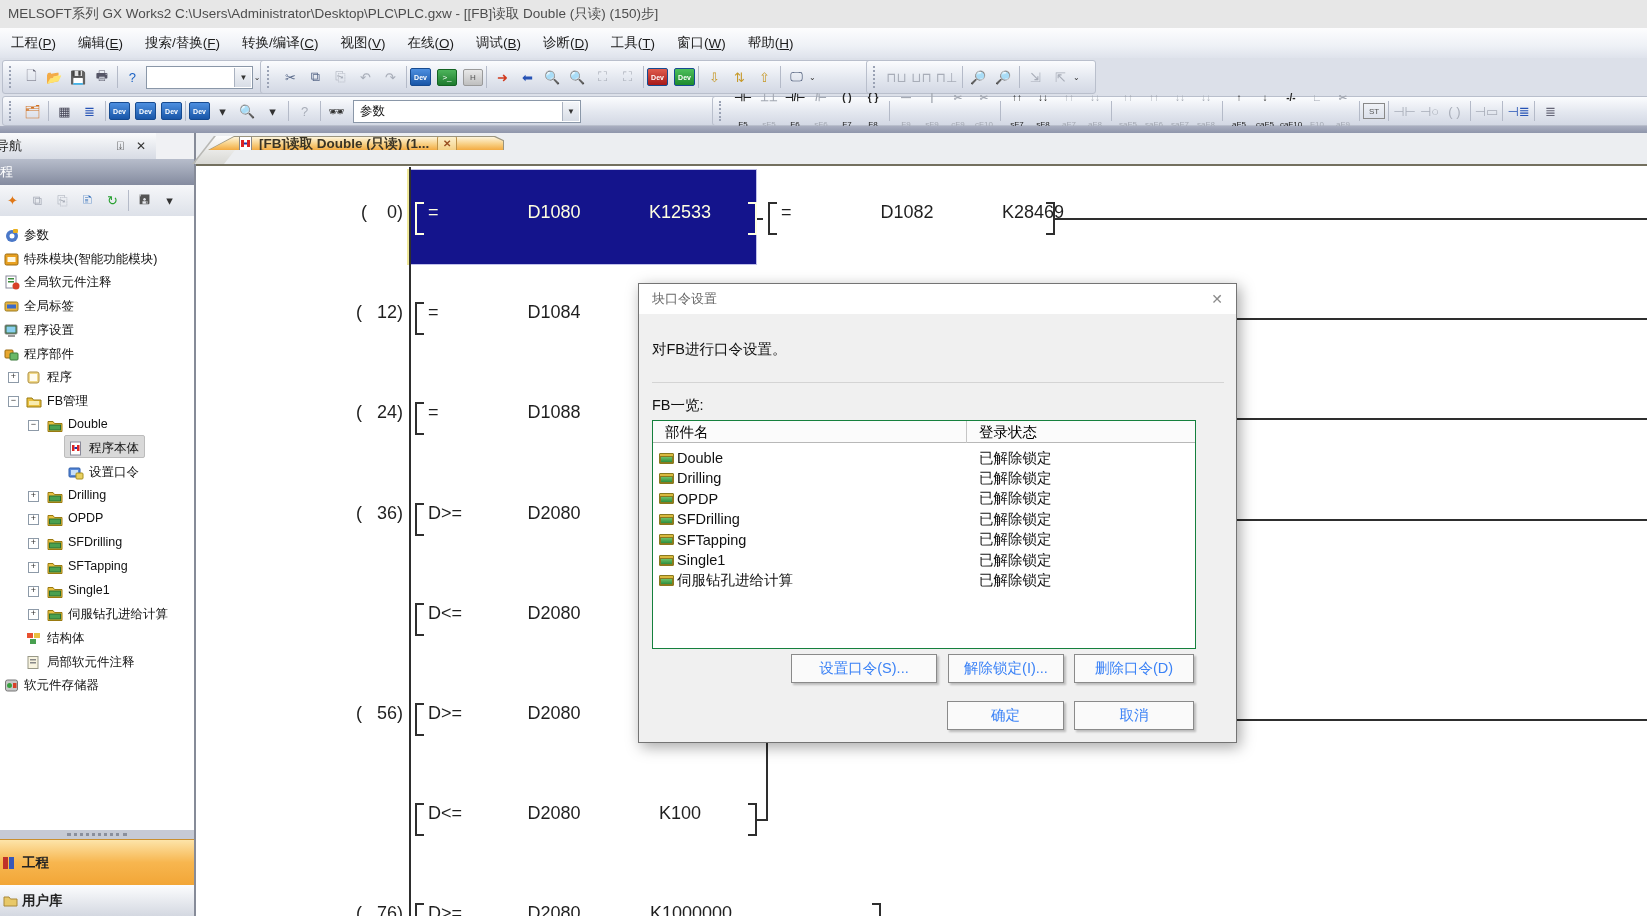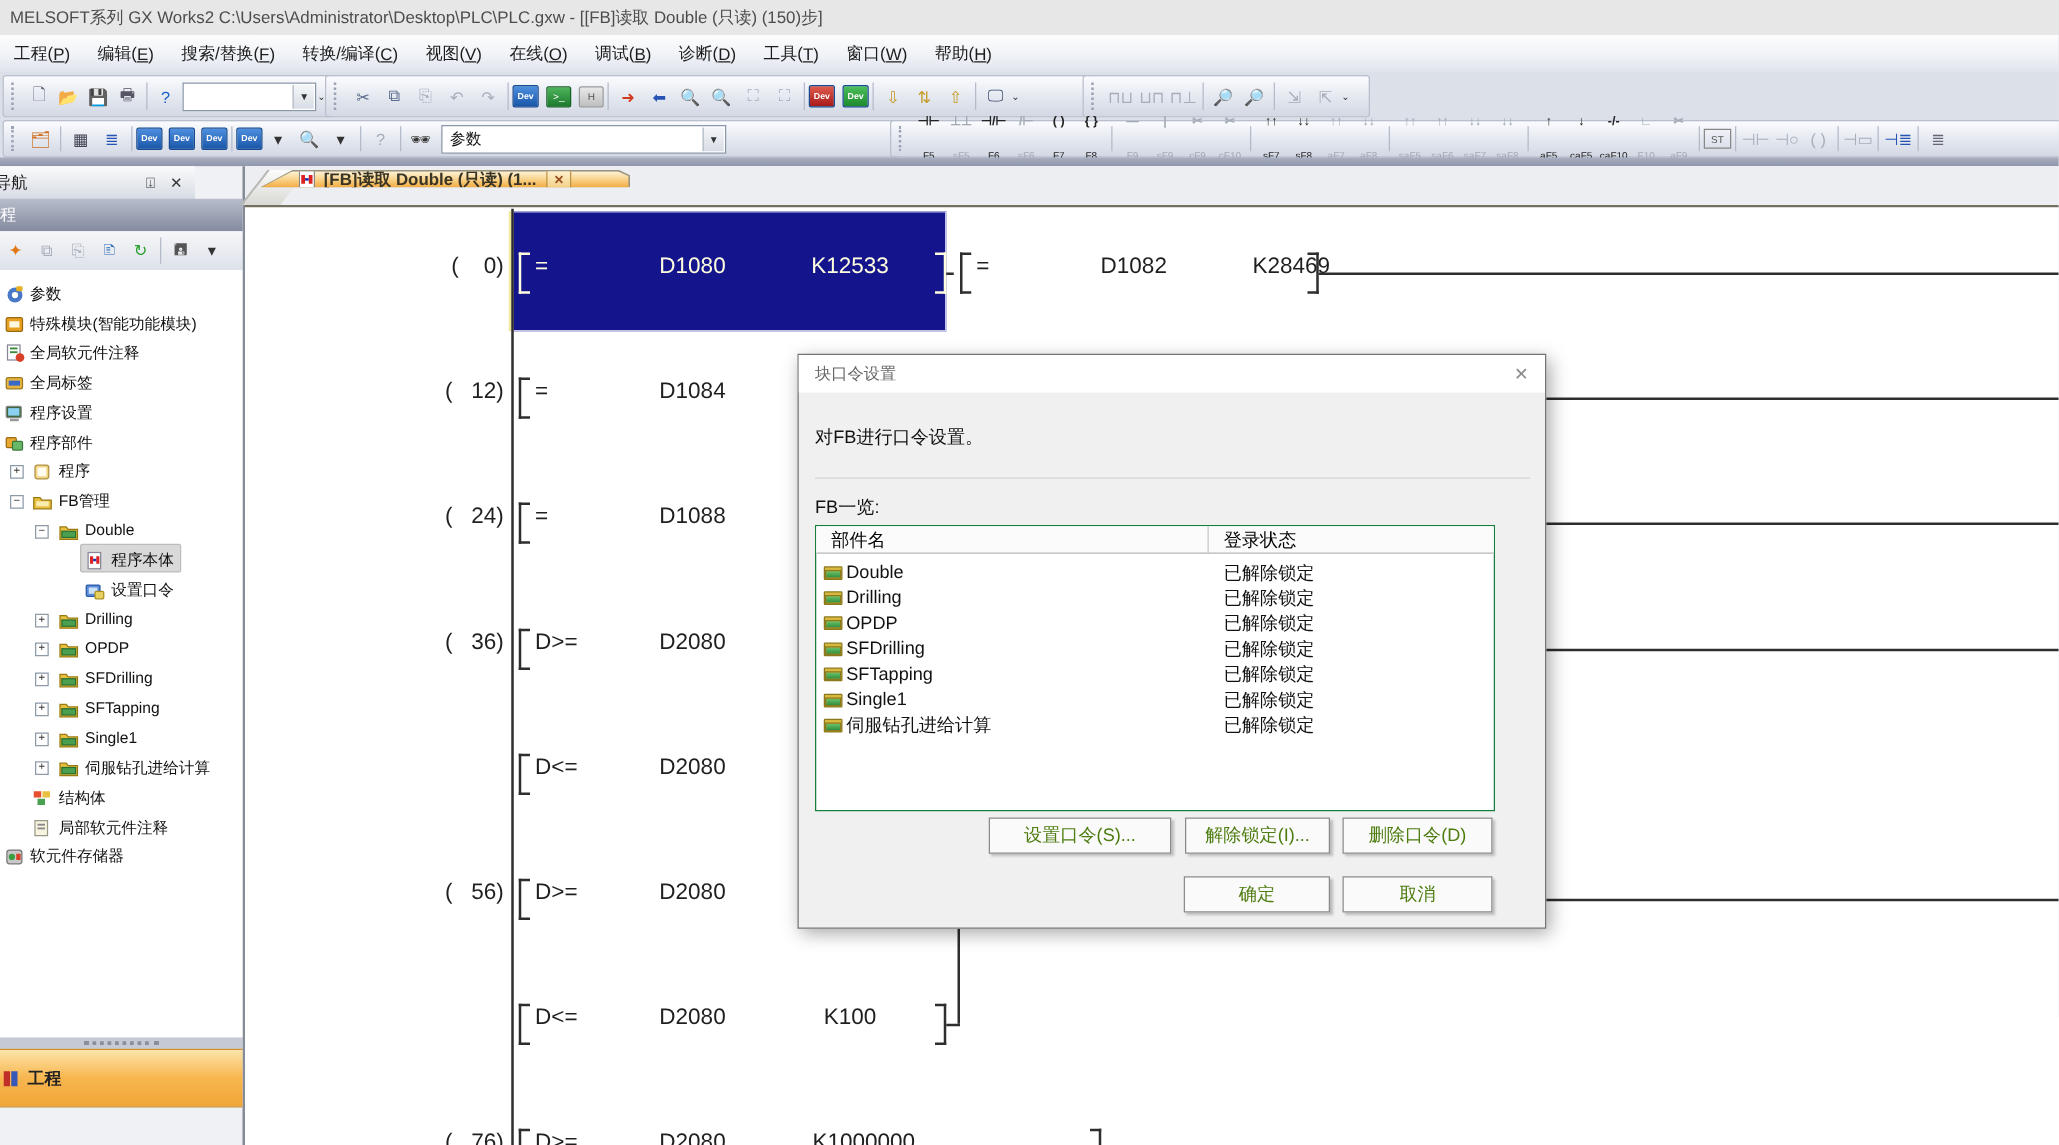--- a/index.html
+++ b/index.html
@@ -59,21 +59,21 @@
   .br.lite.close{border-color:#ffffe0;}
   .lite{color:#ffffe0 !important;}
   
   #dialog{left:638px;top:283px;width:599px;height:460px;background:#f0f0f0;border:1px solid #747474;box-shadow:3px 4px 14px rgba(0,0,0,0.35);box-sizing:border-box;}
   #dlg-title{position:absolute;left:0;top:0;right:0;height:30px;background:#fff;display:flex;align-items:center;font-size:13px;color:#686868;}
   #dlg-close{position:absolute;right:8px;top:6px;width:22px;height:18px;display:flex;align-items:center;justify-content:center;color:#8a8a8a;font-size:14px;}
   .dlg-text{position:absolute;font-size:14.5px;color:#111;}
   #dlg-sep{position:absolute;left:13px;top:98px;width:572px;height:1px;background:#d4d4d4;}
   #dlg-list{position:absolute;left:13px;top:136px;width:542px;height:227px;background:#fff;border:1px solid #15803d;}
   .dlg-row{position:absolute;height:20px;display:flex;align-items:center;font-size:14.5px;color:#111;}
-  .dbtn{position:absolute;height:29px;background:#fafafa;border:1px solid #8a8a8a;box-shadow:2px 2px 2px rgba(0,0,0,0.22);display:flex;align-items:center;justify-content:center;font-size:14.5px;color:#4d7c0f;box-sizing:border-box;}
+  .dbtn{position:absolute;height:29px;background:#fafafa;border:1px solid #8a8a8a;box-shadow:2px 2px 2px rgba(0,0,0,0.22);display:flex;align-items:center;justify-content:center;font-size:14.5px;color:#3b82f6;box-sizing:border-box;}
   .ficon{width:15px;height:11px;position:relative;margin-right:3px;}
   .ficon .back{position:absolute;left:0;top:0;width:15px;height:11px;background:#d9b83e;border:1px solid #8a7a1e;box-sizing:border-box;border-radius:1px;}
   .ficon .front{position:absolute;left:1px;top:3px;width:13px;height:7px;background:linear-gradient(180deg,#6cc26a,#2f8f3f);border:1px solid #8a7a1e;box-sizing:border-box;}
   .ticon{width:16px;height:15px;position:relative;margin-right:4px;flex:none;}
 </style>
 </head>
 <body>
 
 <div id="titlebar" class="abs">MELSOFT系列 GX Works2 C:\Users\Administrator\Desktop\PLC\PLC.gxw - [[FB]读取 Double (只读) (150)步]</div>
 <div id="menubar" class="abs">
@@ -468,20 +468,26 @@
     </div>
   <div id="sb-split" class="abs">
       <div class="dots"></div>
     </div>
   <div id="tab-proj" class="abs sbtab">
       <span class="ticon" style="margin-left:2px"><svg width="16" height="16">
           <rect x="1" y="2" width="5" height="12" fill="#c03028"></rect>
           <rect x="7" y="2" width="5" height="12" fill="#3858b8"></rect>
         </svg></span>
       <span>工程</span>
+    </div>
+  <div id="tab-lib" class="abs sbtab">
+      <span class="ticon" style="margin-left:2px"><svg width="16" height="16">
+          <path d="M2 4 l5 0 1.5 2 6.5 0 0 7 -13 0 z" fill="#e8c868" stroke="#a8883a"></path>
+        </svg></span>
+      <span>用户库</span>
     </div>
 </div>
 
 <div id="editor" class="abs">
   <div id="tabstrip" class="abs">
     <div id="tabdeco" class="abs"></div>
     <div id="doctab" class="abs">
       <div class="outer"></div>
       <div class="inner">
         <span class="ticon" style="margin-left:30px">

